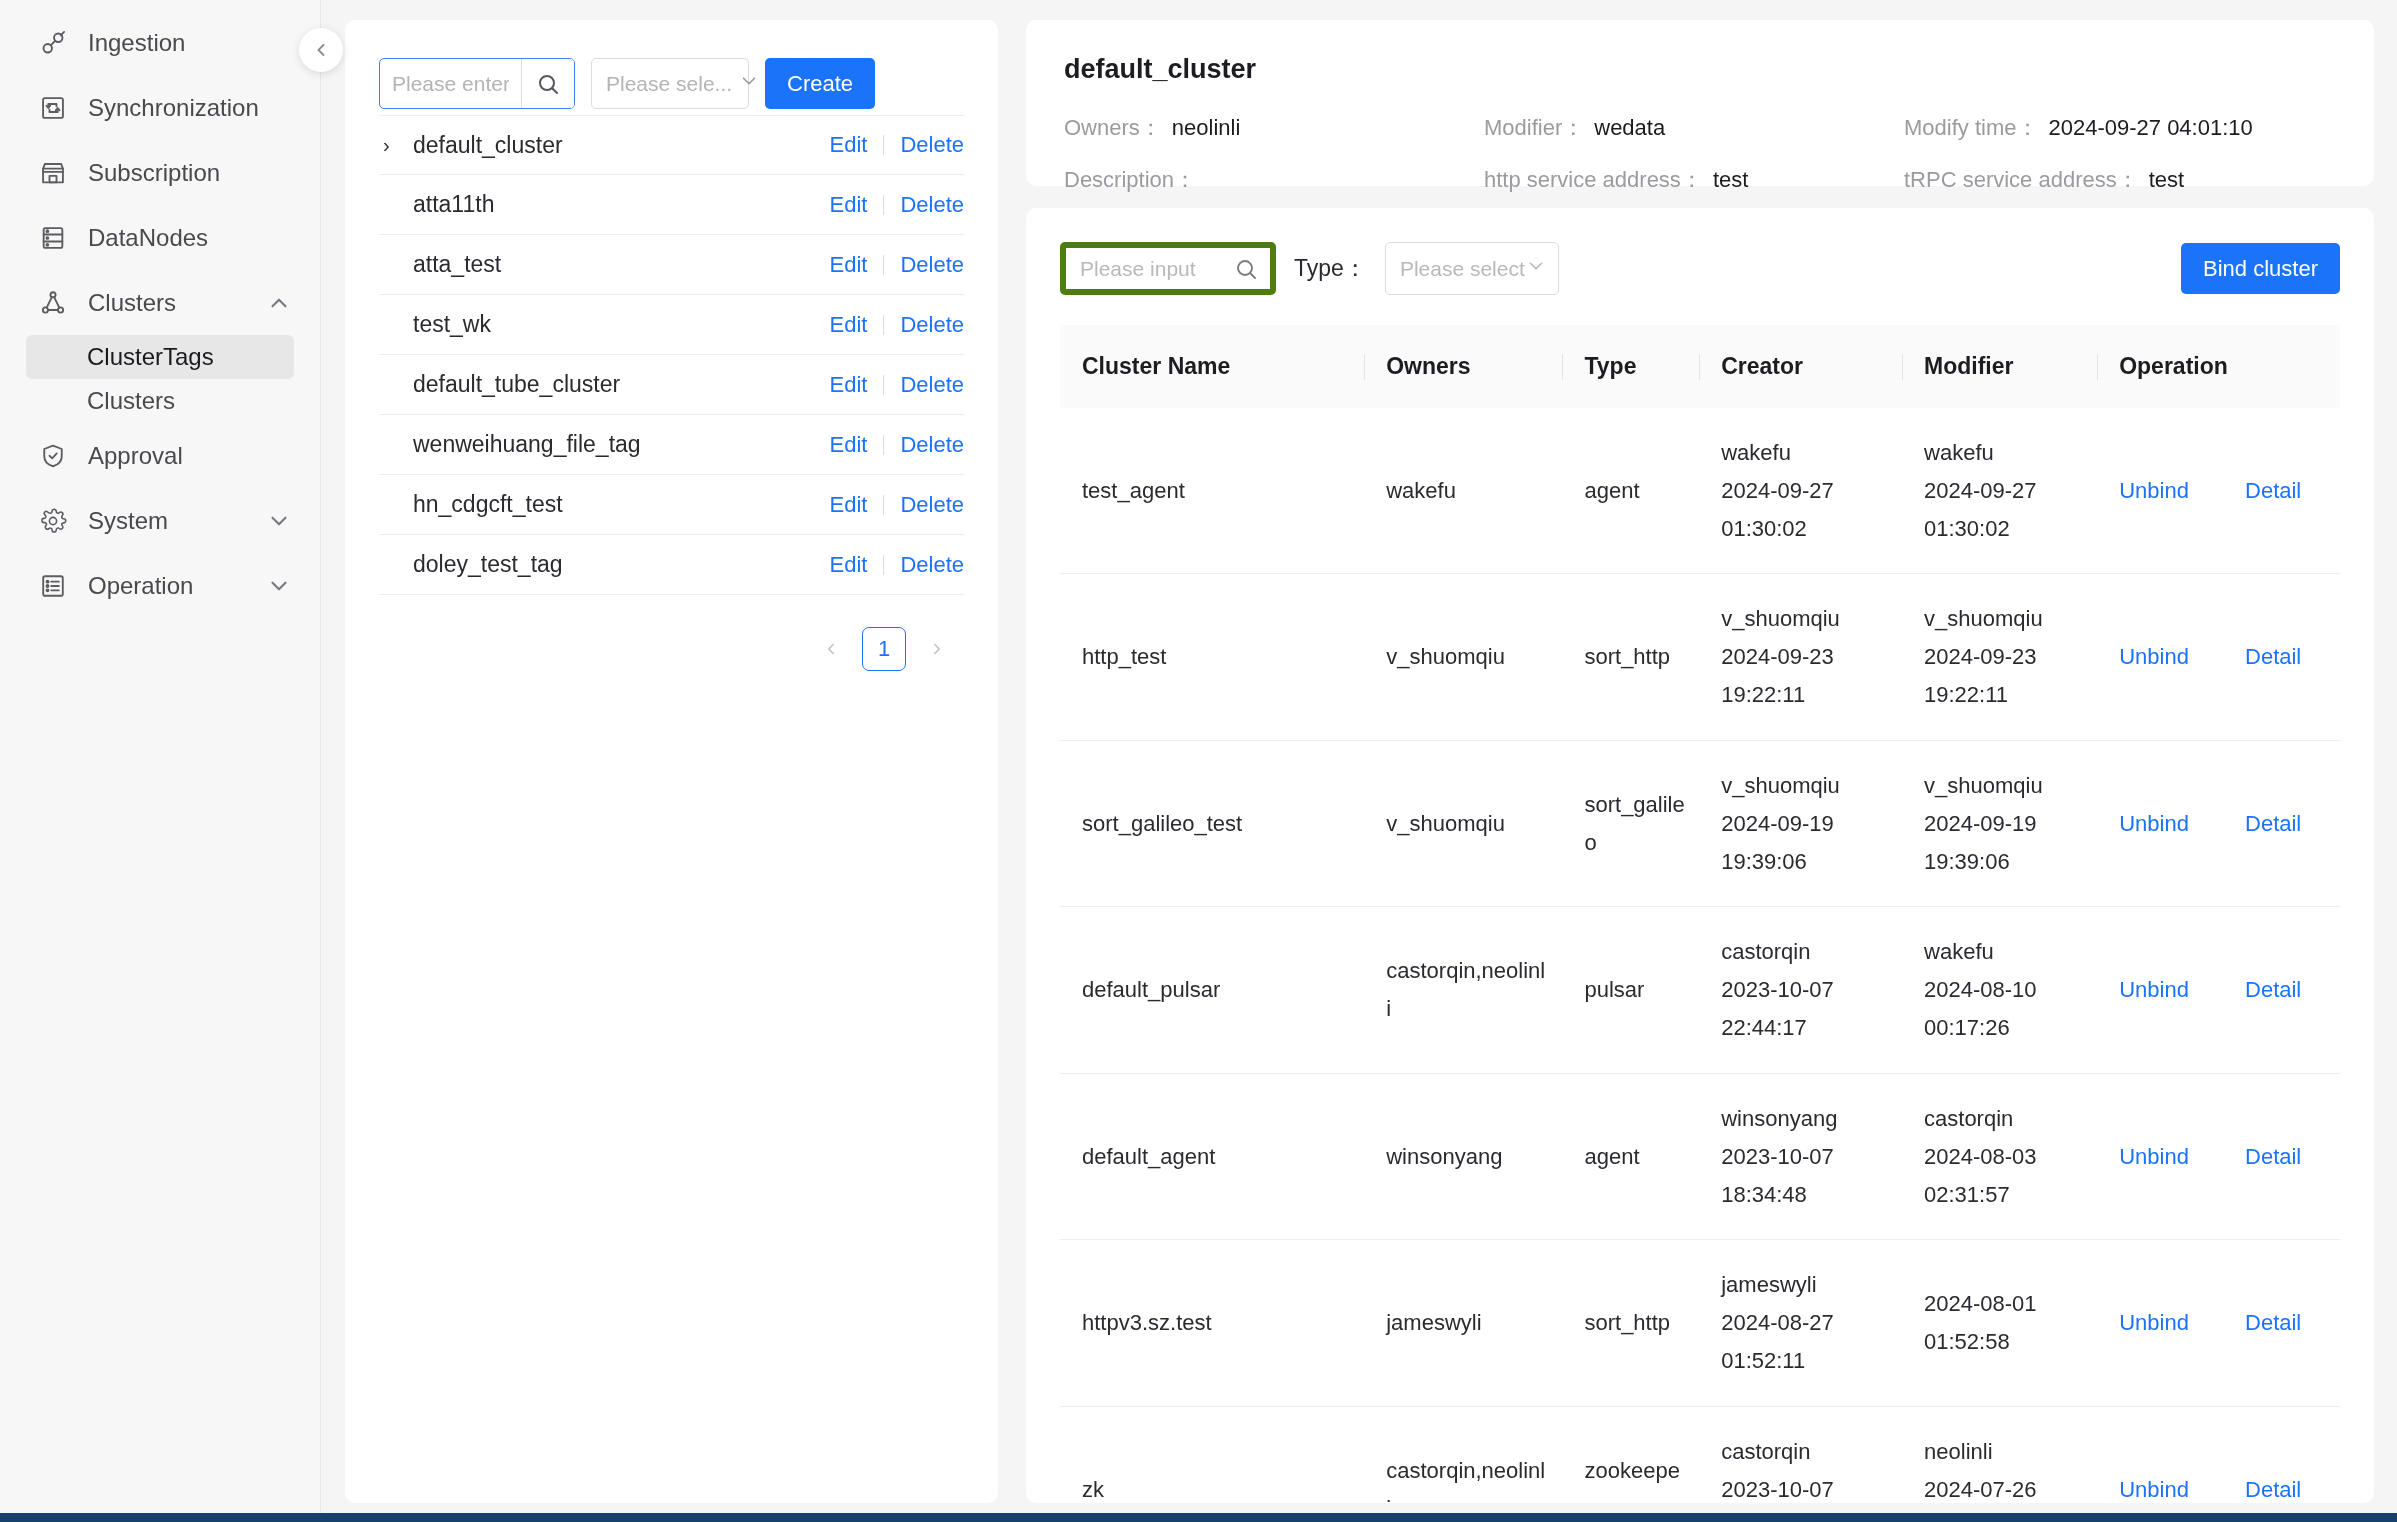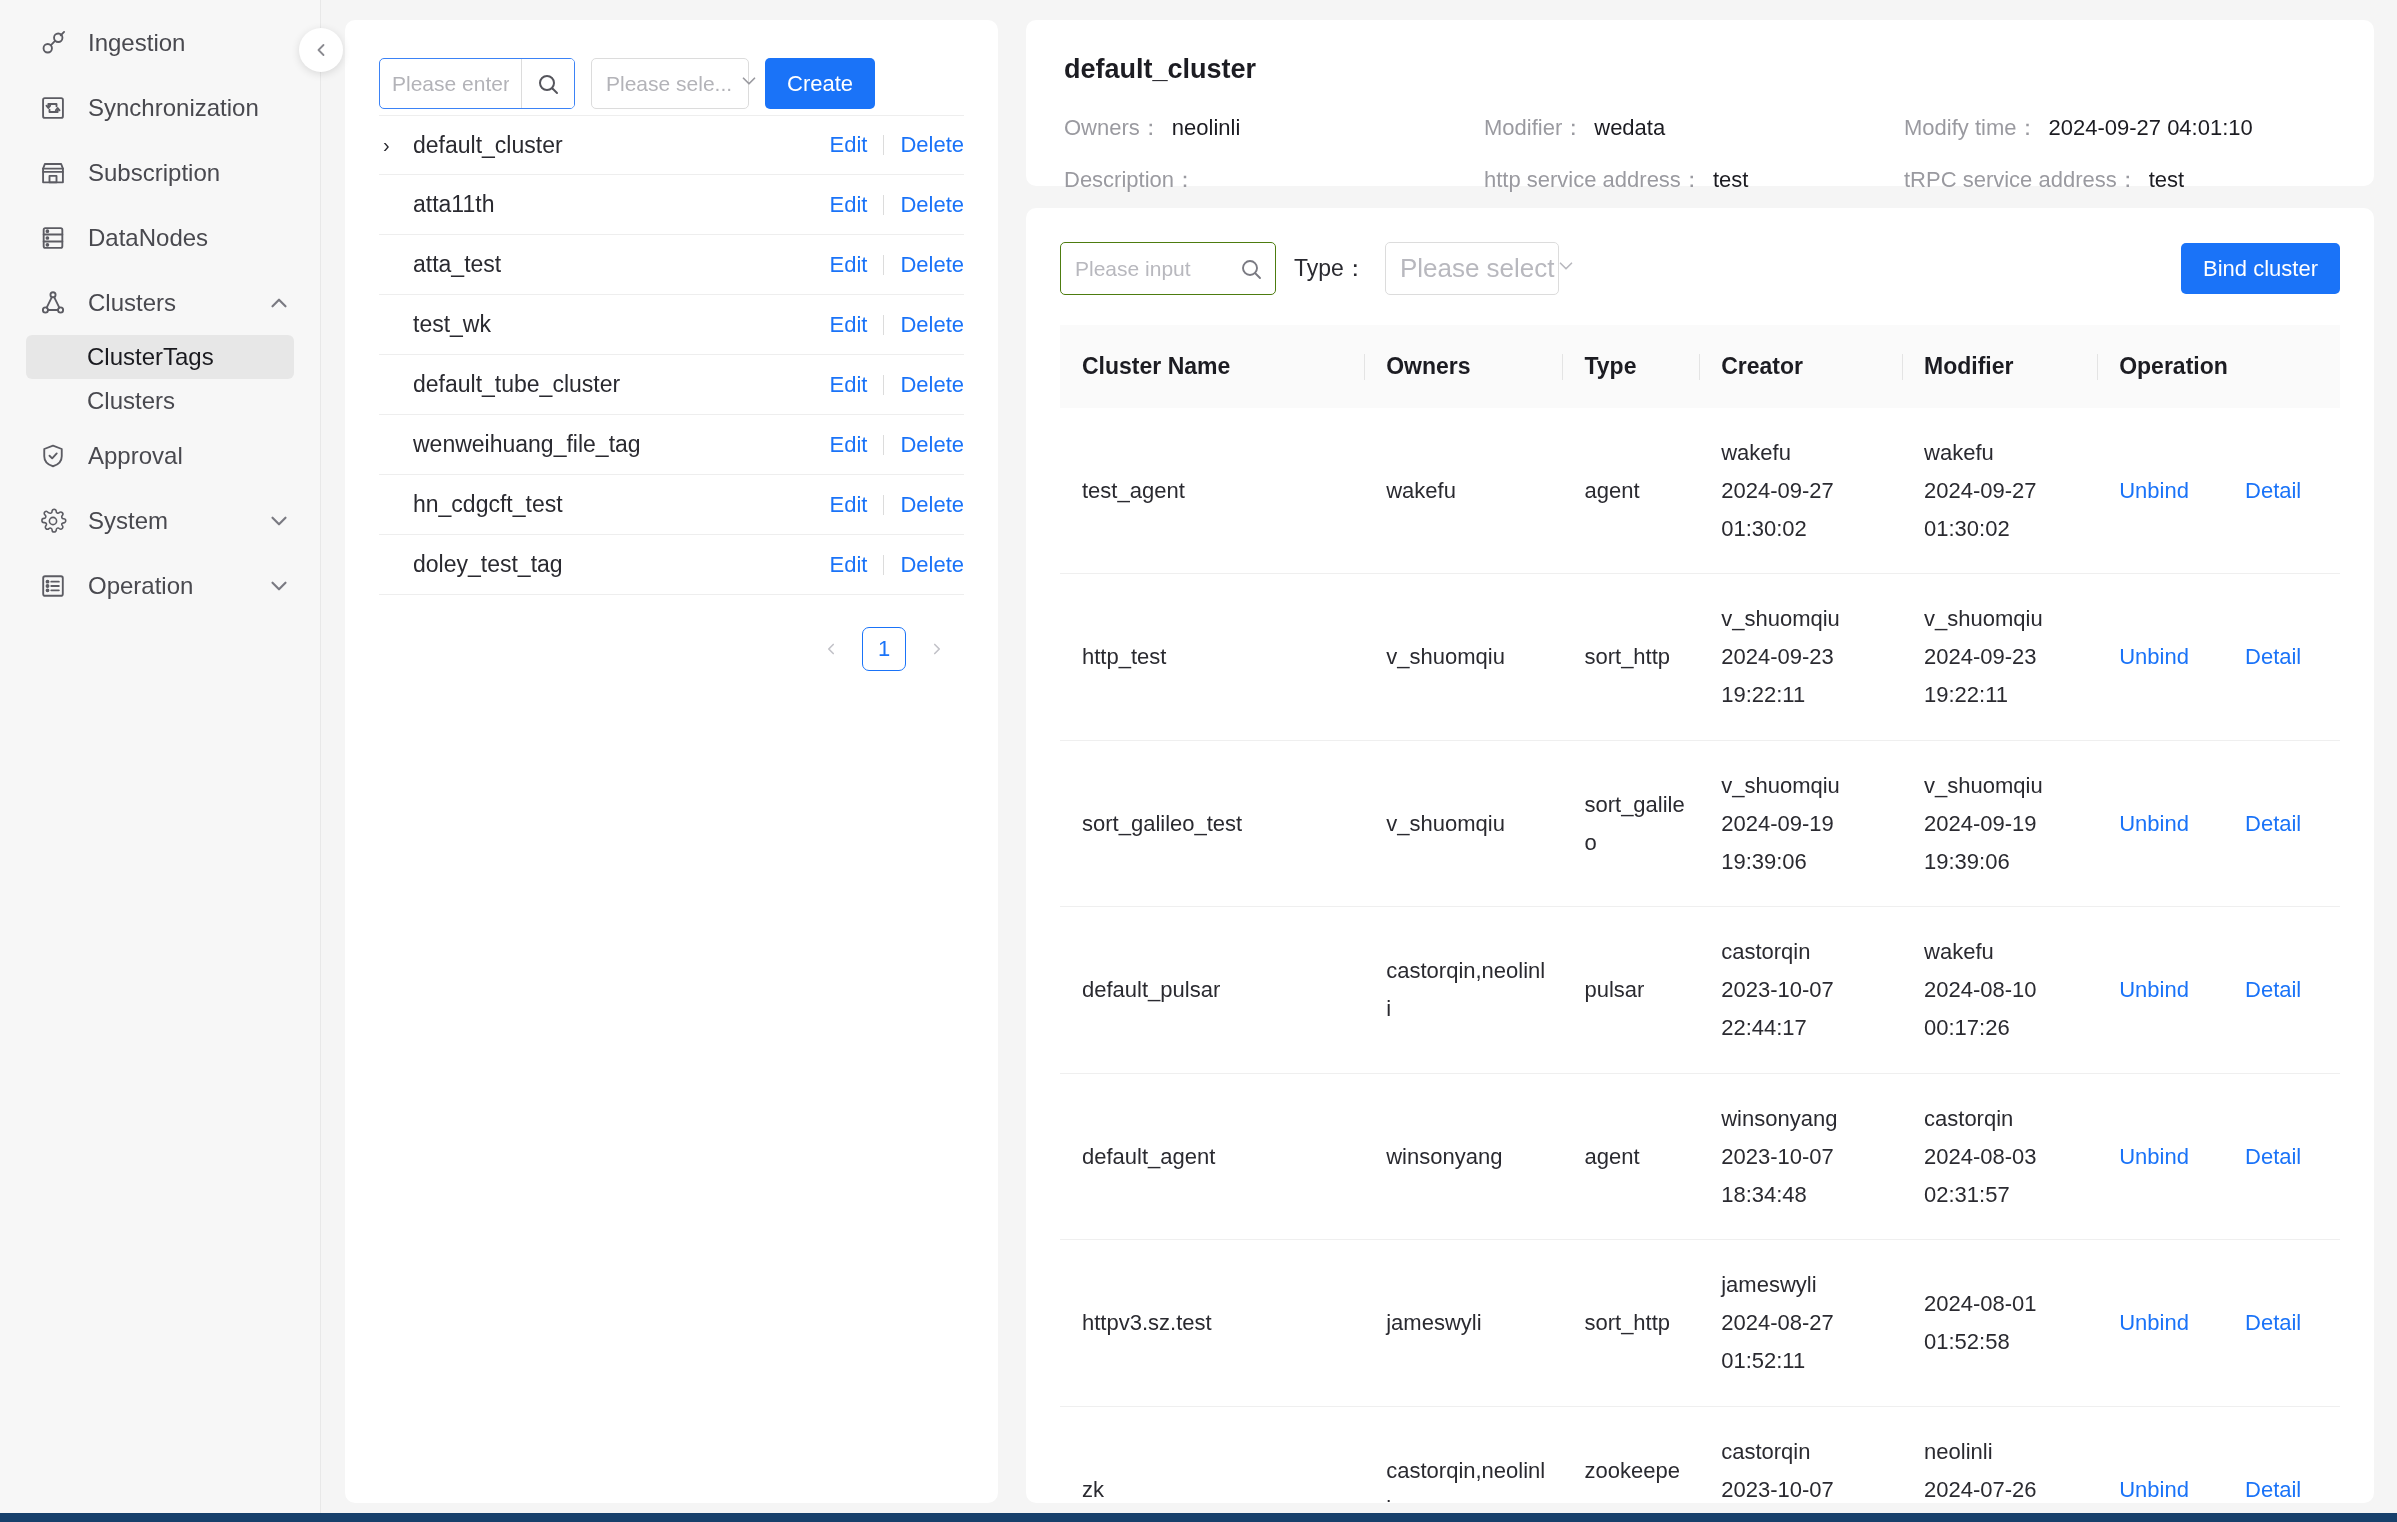--- a/index.html
+++ b/index.html
@@ -258,21 +258,21 @@
   }
   .tbl-toolbar {
     display: flex;
     align-items: center;
     gap: 18px;
     margin-bottom: 30px;
   }
   .inputwrap2 {
     display: flex;
     height: 53px;
-    border: 1px solid #4d7c0f;
+    border: 6px solid #4d7c0f;
     border-radius: 5px;
     width: 216px;
     background: #fff;
     overflow: hidden;
   }
   .inputwrap2 input {
     border: none; outline: none;
     flex: 1;
     padding: 0 14px;
     font-size: 21px;
@@ -289,21 +289,21 @@
     color: #7a7a82;
   }
   .typelbl { font-size: 23px; color: #2a2a30; white-space: nowrap; }
   .selectbox2 {
     height: 53px;
     width: 174px;
     border: 1px solid #dcdcdc;
     border-radius: 5px;
     display: flex; align-items: center; justify-content: space-between;
     padding: 0 14px;
-    font-size: 26px;
+    font-size: 21px;
     color: #b8b8be;
     cursor: pointer;
     background: #fff;
     white-space: nowrap;
   }
   .spacer { flex: 1; }
 
   table.ctable {
     width: 100%;
     border-collapse: collapse;

